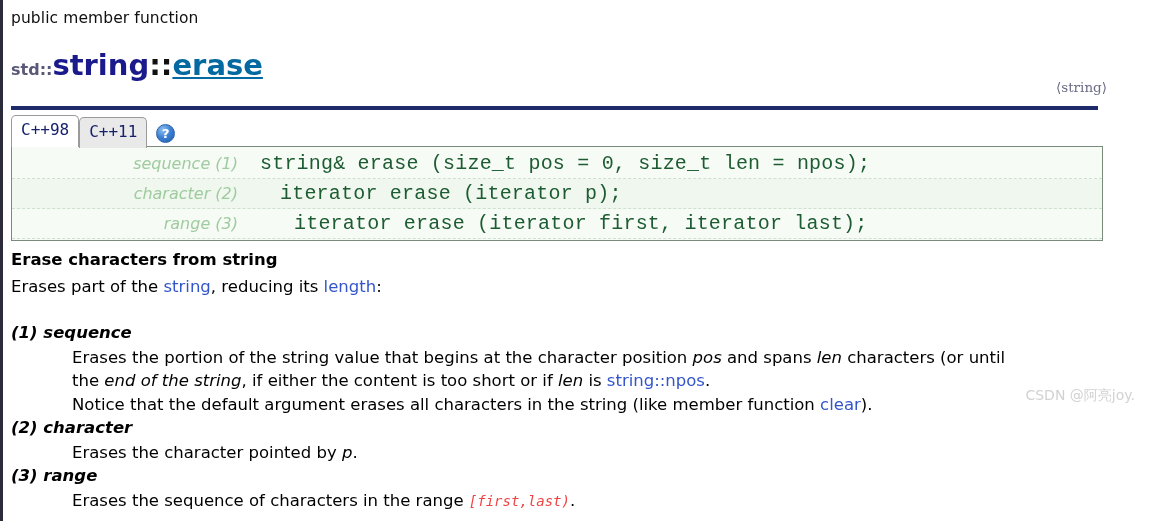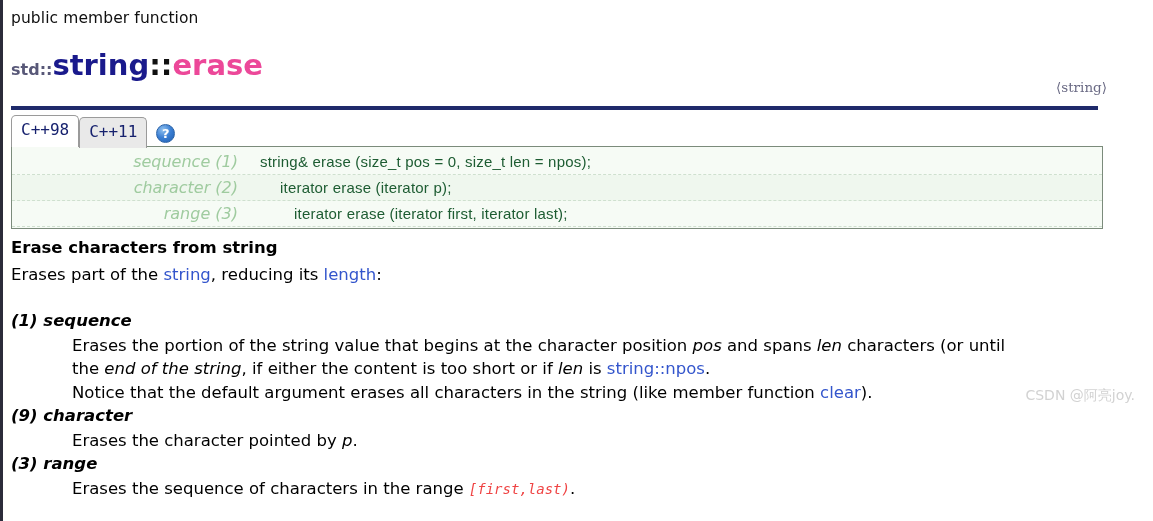--- a/index.html
+++ b/index.html
@@ -51,21 +51,21 @@
     white-space: nowrap;
   }
   .title .ns {
     font-size: 16px;
     color: #585878;
     font-weight: bold;
     vertical-align: baseline;
   }
   .title .cls { color: #1a1a8c; }
   .title .scope { color: #101010; }
-  .title .fn { color: #ec4899; }
+  .title .fn { color: #0369a1; text-decoration: underline; }
   .header-include {
     font-family: "DejaVu Serif", serif;
     font-size: 13.5px;
     color: #6b6b85;
     padding-right: 46px;
     padding-bottom: 5px;
     white-space: nowrap;
   }
   .rule {
     height: 4px;
@@ -141,22 +141,22 @@
     width: 232px;
     text-align: right;
     font-style: italic;
     font-size: 16px;
     color: #9fcb9f;
     padding-right: 6px;
     white-space: nowrap;
     font-family: "DejaVu Sans", sans-serif;
   }
   .sig-code {
-    font-family: Liberation Sans, sans-serif;
-    font-size: 15px;
+    font-family: Liberation Mono, monospace;
+    font-size: 20px;
     color: #1d5c32;
     white-space: pre;
     letter-spacing: .2px;
   }
   .sig-code.indent1 { padding-left: 16px; }
   .sig-code.indent2 { padding-left: 8px; }
   .sig-code.indent3 { padding-left: 50px; }
 
   
   .desc-title {
@@ -255,21 +255,21 @@
 
   <div class="variants">
 
     <div class="variant-head">(1) sequence</div>
     <div class="variant-body">
       <div><span>Erases the portion of the string value that begins at the character position </span><em>pos</em><span> and spans </span><em>len</em><span> characters (or until</span></div>
       <div><span>the </span><em>end of the string</em><span>, if either the content is too short or if </span><em>len</em><span> is </span><a class="lnk lnk-code" href="#">string::npos</a><span>.</span></div>
       <div><span>Notice that the default argument erases all characters in the string (like member function </span><a class="lnk lnk-code" href="#">clear</a><span>).</span></div>
     </div>
 
-    <div class="variant-head">(9) character</div>
+    <div class="variant-head">(2) character</div>
     <div class="variant-body">
       <div><span>Erases the character pointed by </span><em>p</em><span>.</span></div>
     </div>
 
     <div class="variant-head">(3) range</div>
     <div class="variant-body">
       <div><span>Erases the sequence of characters in the range </span><span class="mono-gray">[first,last)</span><span>.</span></div>
     </div>
 
   </div>

